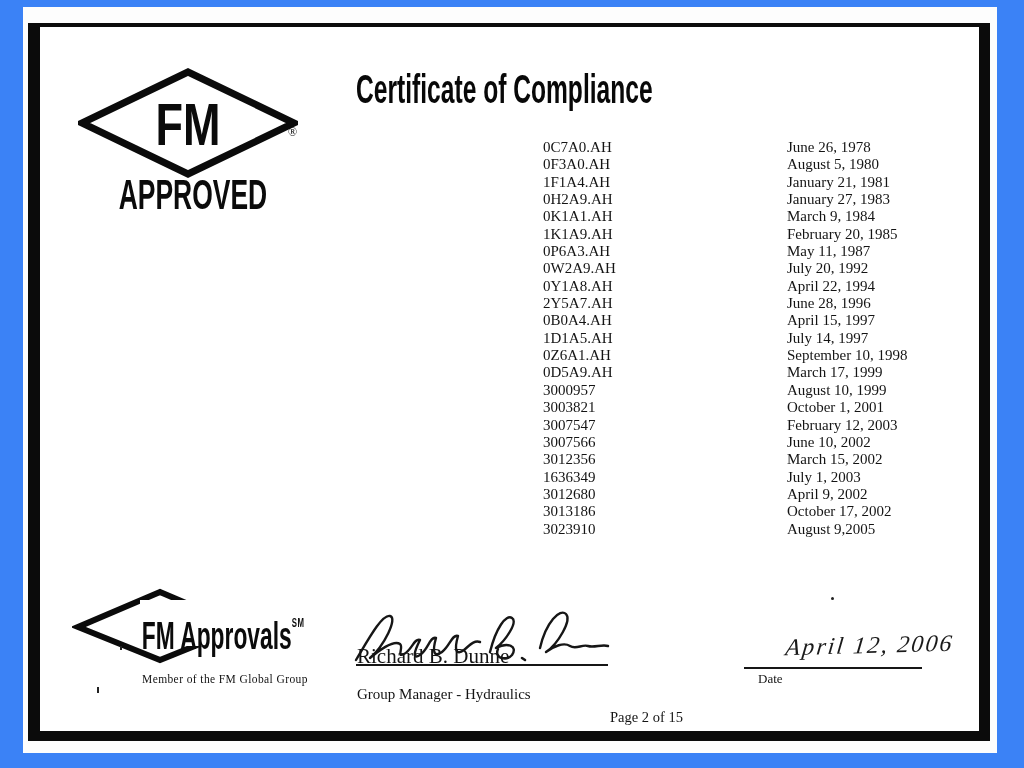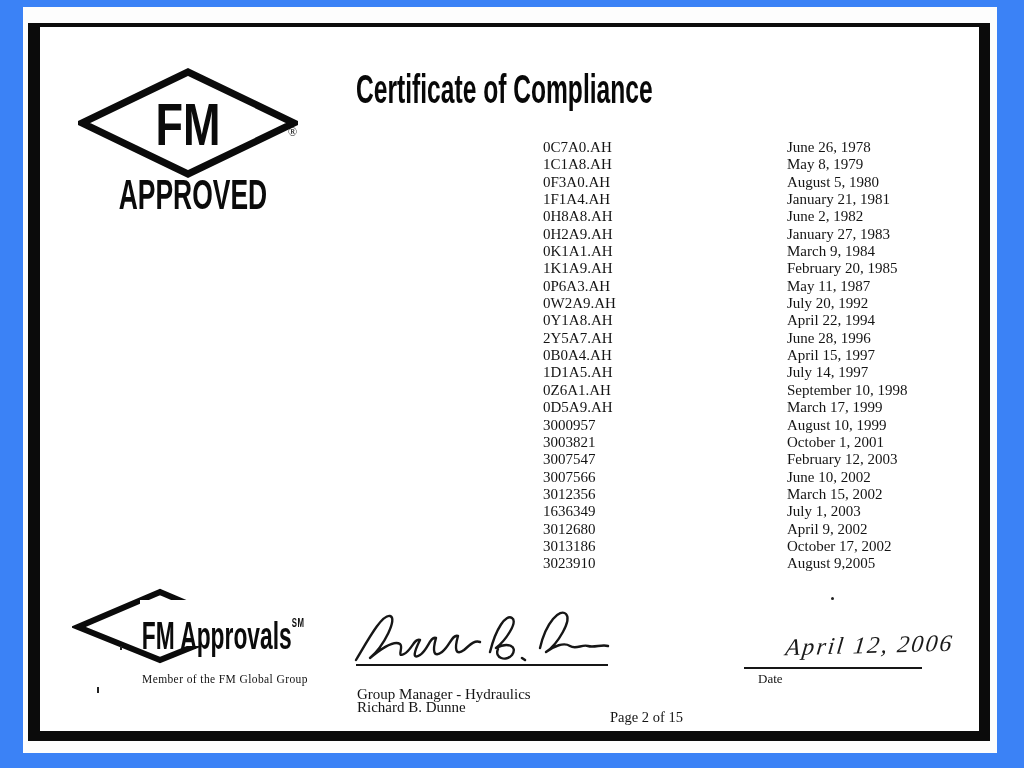--- a/index.html
+++ b/index.html
@@ -29,21 +29,21 @@
   .fm-approvals-name{position:absolute;left:140px;top:600px;height:46px;line-height:46px;
          background:#fff;padding:0 5px 0 3px;
          font-family:"Liberation Sans",sans-serif;font-weight:700;font-size:38px;color:#0b0b0b;
          transform:scaleX(0.60);transform-origin:left center;white-space:nowrap;}
   .fm-approvals-name sup{font-size:13px;font-weight:700;vertical-align:22px;letter-spacing:1px;}
   .logo-tagline{position:absolute;left:142px;top:673px;font-size:11.5px;
          letter-spacing:0.4px;color:#111;white-space:nowrap;}
   
   .signature-svg{position:absolute;left:352px;top:606px;width:260px;height:62px;}
   .sig-line{position:absolute;left:356px;top:664px;width:252px;height:2px;background:#161616;}
-  .sig-name{position:absolute;left:357px;top:698px;font-size:15px;line-height:18px;text-align:right;}
+  .sig-name{position:absolute;left:357px;top:647px;font-size:21px;line-height:18px;text-align:right;}
   .sig-title{position:absolute;left:357px;top:685px;font-size:15px;line-height:18px;}
   
   .hand-date{position:absolute;left:786px;top:632px;font-style:italic;font-size:24px;
          font-family:"Liberation Serif",serif;letter-spacing:2px;color:#1a1a1a;
          transform:skewX(-8deg) rotate(-1.5deg);white-space:nowrap;}
   .date-line{position:absolute;left:744px;top:667px;width:178px;height:2px;background:#161616;}
   .date-label{position:absolute;left:758px;top:671px;font-size:13px;}
   
   .page-indicator{position:absolute;left:610px;top:709px;width:120px;
          font-size:14.5px;}
@@ -67,34 +67,26 @@
   <div class="approved-label">APPROVED</div>
 
   <div class="doc-title">Certificate of Compliance</div>
 
   <div class="cert-list">
       <div class="cert-row">
       <span class="cert-id">0C7A0.AH</span>
       <span class="cert-date">June 26, 1978</span>
     </div>
       <div class="cert-row">
-      <span class="cert-id">1C1A8.AH</span>
-      <span class="cert-date">May 8, 1979</span>
-    </div>
-      <div class="cert-row">
       <span class="cert-id">0F3A0.AH</span>
       <span class="cert-date">August 5, 1980</span>
     </div>
       <div class="cert-row">
       <span class="cert-id">1F1A4.AH</span>
       <span class="cert-date">January 21, 1981</span>
-    </div>
-      <div class="cert-row">
-      <span class="cert-id">0H8A8.AH</span>
-      <span class="cert-date">June 2, 1982</span>
     </div>
       <div class="cert-row">
       <span class="cert-id">0H2A9.AH</span>
       <span class="cert-date">January 27, 1983</span>
     </div>
       <div class="cert-row">
       <span class="cert-id">0K1A1.AH</span>
       <span class="cert-date">March 9, 1984</span>
     </div>
       <div class="cert-row">

